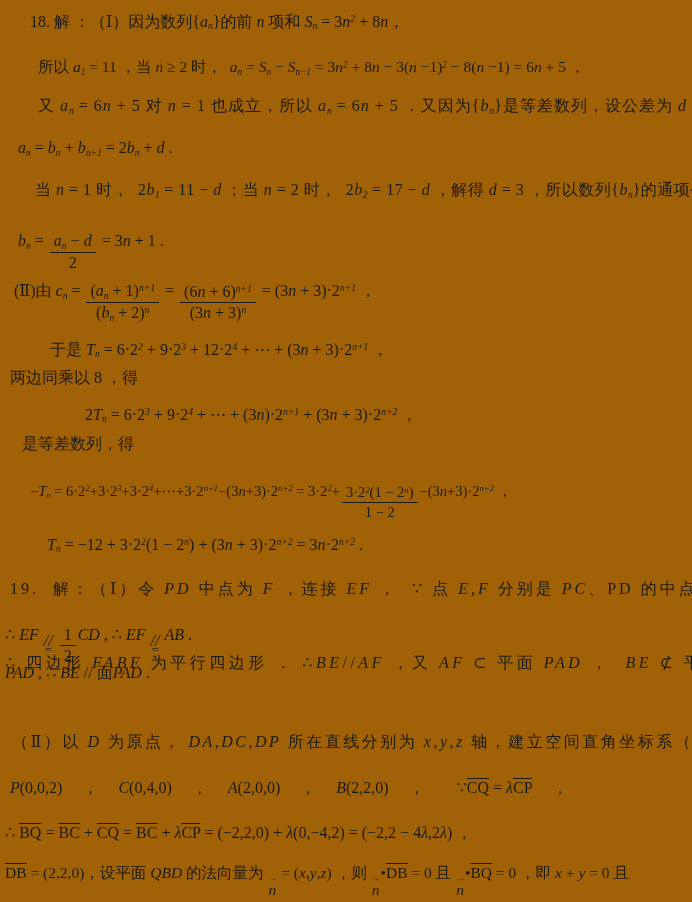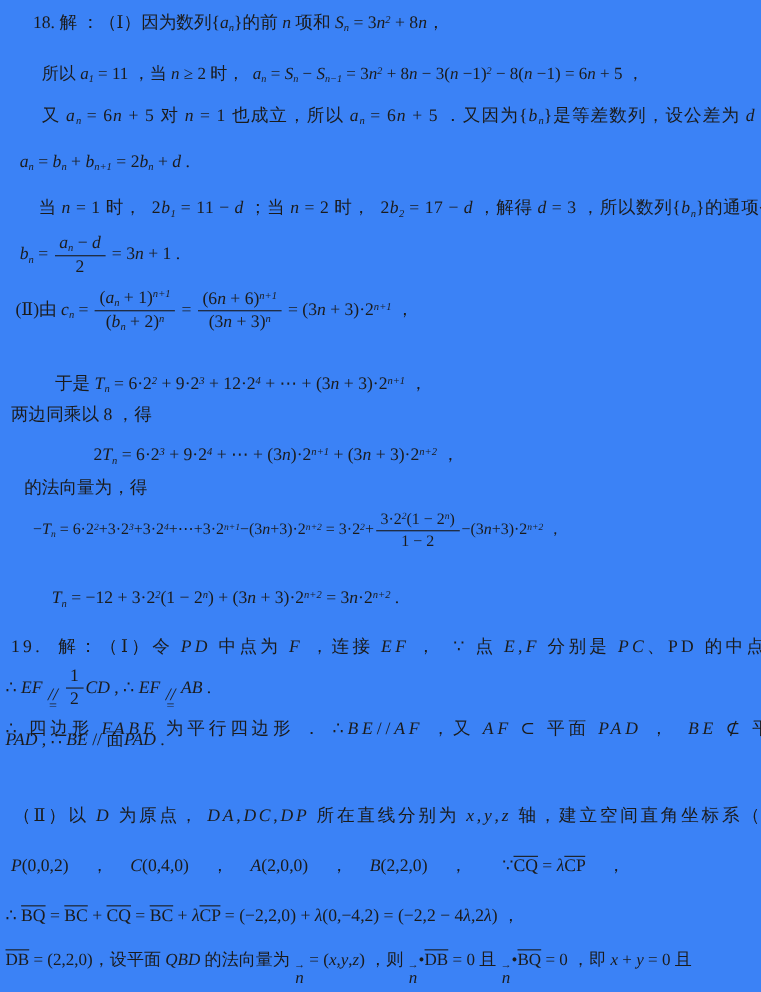--- a/index.html
+++ b/index.html
@@ -1,21 +1,21 @@
 <!DOCTYPE html>
 <html><head>
 <meta charset="utf-8">
 <style>
   html,body{margin:0;padding:0;}
   body{background:#e8e8e8;}
   .page{
     position:relative;
     width:692px;height:902px;
     margin:0 auto;
-    background:#3b82f6;
+    background:#a16207;
     overflow:hidden;
     font-family:"Liberation Serif","DejaVu Serif","DejaVu Sans",serif;
     color:#1b1b1b;
     font-size:16px;
   }
   .line{
     position:absolute;
     white-space:pre;
     line-height:22px;
   }
@@ -25,21 +25,21 @@
   .sp{font-size:0.60em;font-style:italic;vertical-align:0.48em;letter-spacing:0;}
   .ov{text-decoration:overline;text-decoration-thickness:1px;}
   .frac{
     display:inline-block;
     vertical-align:middle;
     text-align:center;
     margin:0 2px;
     line-height:1.15;
     letter-spacing:0;
   }
-  .frac .num{display:block;padding:0 4px 1px 4px;border-bottom:1.4px solid #1b1b1b;}
+  .frac .num{display:block;padding:0 4px 1px 4px;border-bottom:1.4px solid #1b1b1b;margin-top:20px;}
   .frac .den{display:block;padding:1px 4px 0 4px;}
   .vec{
     display:inline-flex;
     flex-direction:column;
     align-items:center;
     vertical-align:-0.22em;
     line-height:1;
     letter-spacing:0;
   }
   .vec .top{font-size:10px;line-height:6px;margin-bottom:1px;font-style:normal;}
@@ -63,21 +63,21 @@
     <div class="line" style="left: 30px; top: 8px;"><span class="rm">18. 解 ：（Ⅰ）因为数列</span><span class="rm">{</span><span class="it">a</span><span class="sb">n</span><span class="rm">}</span><span class="rm">的前 </span><span class="it">n</span><span class="rm"> 项和 </span><span class="it">S</span><span class="sb">n</span><span class="rm"> = 3</span><span class="it">n</span><span class="sp">2</span><span class="rm"> + 8</span><span class="it">n</span><span class="rm">，</span></div>
     <div class="line" style="left: 38px; top: 54px; font-size: 15.5px;"><span class="rm">所以 </span><span class="it">a</span><span class="sb">1</span><span class="rm"> = 11 ，当 </span><span class="it">n</span><span class="rm"> ≥ 2 时，  </span><span class="it">a</span><span class="sb">n</span><span class="rm"> = </span><span class="it">S</span><span class="sb">n</span><span class="rm"> − </span><span class="it">S</span><span class="sb">n−1</span><span class="rm"> = 3</span><span class="it">n</span><span class="sp">2</span><span class="rm"> + 8</span><span class="it">n</span><span class="rm"> − 3(</span><span class="it">n</span><span class="rm"> −1)</span><span class="sp">2</span><span class="rm"> − 8(</span><span class="it">n</span><span class="rm"> −1) = 6</span><span class="it">n</span><span class="rm"> + 5 ，</span></div>
     <div class="line" style="left: 38px; top: 95px; letter-spacing: 1px;"><span class="rm">又 </span><span class="it">a</span><span class="sb">n</span><span class="rm"> = 6</span><span class="it">n</span><span class="rm"> + 5 对 </span><span class="it">n</span><span class="rm"> = 1 也成立，所以 </span><span class="it">a</span><span class="sb">n</span><span class="rm"> = 6</span><span class="it">n</span><span class="rm"> + 5 ．又因为</span><span class="rm">{</span><span class="it">b</span><span class="sb">n</span><span class="rm">}</span><span class="rm">是等差数列，设公差为 </span><span class="it">d</span><span class="rm"> ，则</span></div>
     <div class="line" style="left: 18px; top: 137px;"><span class="it">a</span><span class="sb">n</span><span class="rm"> = </span><span class="it">b</span><span class="sb">n</span><span class="rm"> + </span><span class="it">b</span><span class="sb">n+1</span><span class="rm"> = 2</span><span class="it">b</span><span class="sb">n</span><span class="rm"> + </span><span class="it">d</span><span class="rm"> .</span></div>
     <div class="line" style="left: 35px; top: 179px; letter-spacing: 0.5px;"><span class="rm">当 </span><span class="it">n</span><span class="rm"> = 1 时，  2</span><span class="it">b</span><span class="sb">1</span><span class="rm"> = 11 − </span><span class="it">d</span><span class="rm"> ；当 </span><span class="it">n</span><span class="rm"> = 2 时，  2</span><span class="it">b</span><span class="sb">2</span><span class="rm"> = 17 − </span><span class="it">d</span><span class="rm"> ，解得 </span><span class="it">d</span><span class="rm"> = 3 ，所以数列</span><span class="rm">{</span><span class="it">b</span><span class="sb">n</span><span class="rm">}</span><span class="rm">的通项公式为</span></div>
     <div class="line" style="left: 18px; top: 212px;"><span class="it">b</span><span class="sb">n</span><span class="rm"> = </span><span class="frac"><span class="num"><span class="it">a</span><span class="sb">n</span><span class="rm"> − </span><span class="it">d</span></span><span class="den"><span class="rm">2</span></span></span><span class="rm"> = 3</span><span class="it">n</span><span class="rm"> + 1 .</span></div>
     <div class="line" style="left: 14px; top: 262px;"><span class="rm">(Ⅱ)由 </span><span class="it">c</span><span class="sb">n</span><span class="rm"> = </span><span class="frac"><span class="num"><span class="rm">(</span><span class="it">a</span><span class="sb">n</span><span class="rm"> + 1)</span><span class="sp">n+1</span></span><span class="den"><span class="rm">(</span><span class="it">b</span><span class="sb">n</span><span class="rm"> + 2)</span><span class="sp">n</span></span></span><span class="rm"> = </span><span class="frac"><span class="num"><span class="rm">(6</span><span class="it">n</span><span class="rm"> + 6)</span><span class="sp">n+1</span></span><span class="den"><span class="rm">(3</span><span class="it">n</span><span class="rm"> + 3)</span><span class="sp">n</span></span></span><span class="rm"> = (3</span><span class="it">n</span><span class="rm"> + 3)·2</span><span class="sp">n+1</span><span class="rm"> ，</span></div>
     <div class="line" style="left: 50px; top: 336px;"><span class="rm">于是 </span><span class="it">T</span><span class="sb">n</span><span class="rm"> = 6·2</span><span class="sp">2</span><span class="rm"> + 9·2</span><span class="sp">3</span><span class="rm"> + 12·2</span><span class="sp">4</span><span class="rm"> + ⋯ + (3</span><span class="it">n</span><span class="rm"> + 3)·2</span><span class="sp">n+1</span><span class="rm"> ，</span></div>
     <div class="line" style="left: 10px; top: 367px;"><span class="rm">两边同乘以 8 ，得</span></div>
     <div class="line" style="left: 85px; top: 401px;"><span class="rm">2</span><span class="it">T</span><span class="sb">n</span><span class="rm"> = 6·2</span><span class="sp">3</span><span class="rm"> + 9·2</span><span class="sp">4</span><span class="rm"> + ⋯ + (3</span><span class="it">n</span><span class="rm">)·2</span><span class="sp">n+1</span><span class="rm"> + (3</span><span class="it">n</span><span class="rm"> + 3)·2</span><span class="sp">n+2</span><span class="rm"> ，</span></div>
-    <div class="line" style="left: 22px; top: 433px;"><span class="rm">的法向量为，得</span></div>
+    <div class="line" style="left: 22px; top: 433px;"><span class="rm">是等差数列，得</span></div>
     <div class="line" style="left: 30px; top: 464px; font-size: 14.5px;"><span class="rm">−</span><span class="it">T</span><span class="sb">n</span><span class="rm"> = 6·2</span><span class="sp">2</span><span class="rm">+3·2</span><span class="sp">3</span><span class="rm">+3·2</span><span class="sp">4</span><span class="rm">+⋯+3·2</span><span class="sp">n+1</span><span class="rm">−(3</span><span class="it">n</span><span class="rm">+3)·2</span><span class="sp">n+2</span><span class="rm"> = 3·2</span><span class="sp">2</span><span class="rm">+</span><span class="frac"><span class="num"><span class="rm">3·2</span><span class="sp">2</span><span class="rm">(1 − 2</span><span class="sp">n</span><span class="rm">)</span></span><span class="den"><span class="rm">1 − 2</span></span></span><span class="rm">−(3</span><span class="it">n</span><span class="rm">+3)·2</span><span class="sp">n+2</span><span class="rm"> ，</span></div>
     <div class="line" style="left: 47px; top: 531px;"><span class="it">T</span><span class="sb">n</span><span class="rm"> = −12 + 3·2</span><span class="sp">2</span><span class="rm">(1 − 2</span><span class="sp">n</span><span class="rm">) + (3</span><span class="it">n</span><span class="rm"> + 3)·2</span><span class="sp">n+2</span><span class="rm"> = 3</span><span class="it">n</span><span class="rm">·2</span><span class="sp">n+2</span><span class="rm"> .</span></div>
     <div class="line" style="left: 10px; top: 578px; letter-spacing: 3px;"><span class="rm">19.  解：（Ⅰ）令 </span><span class="it">PD</span><span class="rm"> 中点为 </span><span class="it">F</span><span class="rm"> ，连接 </span><span class="it">EF</span><span class="rm"> ，  ∵ 点 </span><span class="it">E</span><span class="rm">,</span><span class="it">F</span><span class="rm"> 分别是 </span><span class="it">PC</span><span class="rm">、PD 的中点，</span></div>
     <div class="line" style="left: 5px; top: 606px;"><span class="rm">∴ </span><span class="it">EF</span><span class="rm"> </span><span class="pareq"><span class="t">//</span><span class="b">=</span></span><span class="rm"> </span><span class="frac"><span class="num"><span class="rm">1</span></span><span class="den"><span class="rm">2</span></span></span><span class="it">CD</span><span class="rm"> , ∴ </span><span class="it">EF</span><span class="rm"> </span><span class="pareq"><span class="t">//</span><span class="b">=</span></span><span class="rm"> </span><span class="it">AB</span><span class="rm"> .</span></div>
     <div class="line" style="left: 5px; top: 652px; letter-spacing: 3.5px;"><span class="rm">∴ 四边形 </span><span class="it">FABE</span><span class="rm"> 为平行四边形 ． ∴</span><span class="it">BE</span><span class="rm">//</span><span class="it">AF</span><span class="rm"> ，又 </span><span class="it">AF</span><span class="rm"> ⊂ 平面 </span><span class="it">PAD</span><span class="rm"> ，  </span><span class="it">BE</span><span class="rm"> ⊄ 平面</span></div>
     <div class="line" style="left: 5px; top: 662px;"><span class="it">PAD</span><span class="rm"> , ∴ </span><span class="it">BE</span><span class="rm"> // 面</span><span class="it">PAD</span><span class="rm"> .</span></div>
     <div class="line" style="left: 12px; top: 731px; letter-spacing: 2.5px;"><span class="rm">（Ⅱ）以 </span><span class="it">D</span><span class="rm"> 为原点， </span><span class="it">DA</span><span class="rm">,</span><span class="it">DC</span><span class="rm">,</span><span class="it">DP</span><span class="rm"> 所在直线分别为 </span><span class="it">x</span><span class="rm">,</span><span class="it">y</span><span class="rm">,</span><span class="it">z</span><span class="rm"> 轴，建立空间直角坐标系（如图），则</span></div>
     <div class="line" style="left: 10px; top: 777px;"><span class="it">P</span><span class="rm">(0,0,2)     ，     </span><span class="it">C</span><span class="rm">(0,4,0)     ，     </span><span class="it">A</span><span class="rm">(2,0,0)     ，     </span><span class="it">B</span><span class="rm">(2,2,0)     ，        ∵</span><span class="ov">CQ</span><span class="rm"> = </span><span class="it">λ</span><span class="ov">CP</span><span class="rm">     ，</span></div>
     <div class="line" style="left: 5px; top: 822px;"><span class="rm">∴ </span><span class="ov">BQ</span><span class="rm"> = </span><span class="ov">BC</span><span class="rm"> + </span><span class="ov">CQ</span><span class="rm"> = </span><span class="ov">BC</span><span class="rm"> + </span><span class="it">λ</span><span class="ov">CP</span><span class="rm"> = (−2,2,0) + </span><span class="it">λ</span><span class="rm">(0,−4,2) = (−2,2 − 4</span><span class="it">λ</span><span class="rm">,2</span><span class="it">λ</span><span class="rm">) ，</span></div>
     <div class="line" style="left: 5px; top: 862px; font-size: 15.5px;"><span class="ov">DB</span><span class="rm"> = (2,2,0)，设平面 </span><span class="it">QBD</span><span class="rm"> 的法向量为 </span><span class="vec"><span class="top">→</span><span class="base">n</span></span><span class="rm"> = (</span><span class="it">x</span><span class="rm">,</span><span class="it">y</span><span class="rm">,</span><span class="it">z</span><span class="rm">) ，则 </span><span class="vec"><span class="top">→</span><span class="base">n</span></span><span class="rm">•</span><span class="ov">DB</span><span class="rm"> = 0 且 </span><span class="vec"><span class="top">→</span><span class="base">n</span></span><span class="rm">•</span><span class="ov">BQ</span><span class="rm"> = 0 ，即 </span><span class="it">x</span><span class="rm"> + </span><span class="it">y</span><span class="rm"> = 0 且</span></div>

